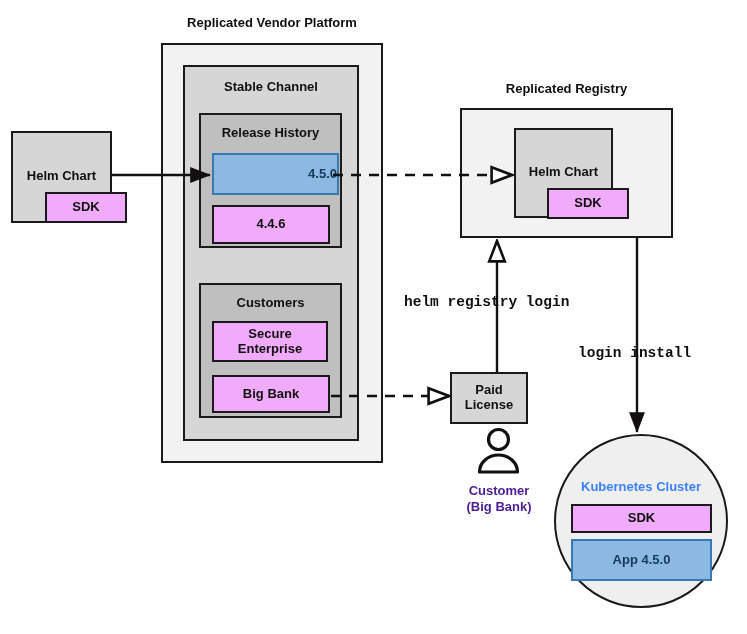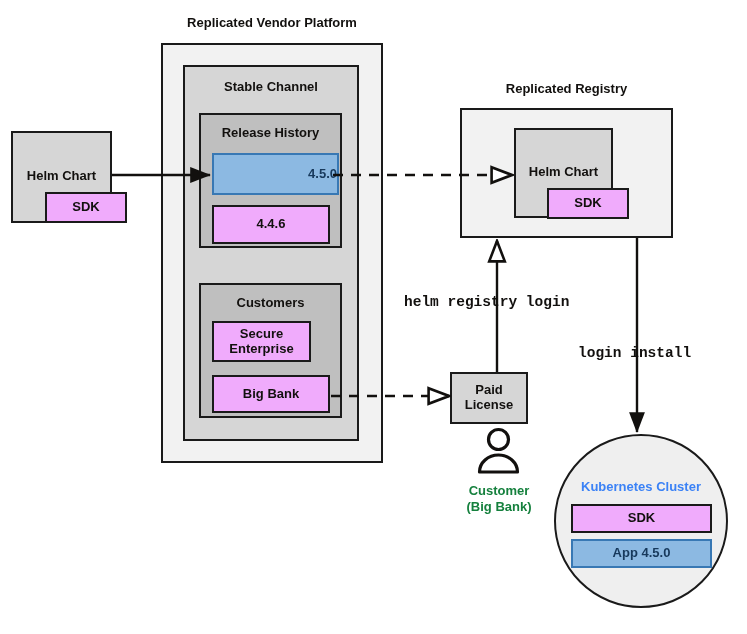--- a/index.html
+++ b/index.html
@@ -108,21 +108,21 @@
   <div class="box fill-blue" style="left:212px; top:153px; width:127px; height:42px; font-size:13px;justify-content:flex-end;">
     <span class="blue-text">4.5.0</span>
   </div>
   <div class="box fill-white" style="left:212px; top:205px; width:118px; height:39px; font-size:13px;">
     <span>4.4.6</span>
   </div>
 
   <div class="box fill-mid" style="left:199px; top:283px; width:143px; height:135px; display:block;">
     <span class="grp-label" style="top:11px;">Customers</span>
   </div>
-  <div class="box fill-white" style="left:212px; top:321px; width:99px; height:41px; font-size:13px; flex-direction:column;">
+  <div class="box fill-white" style="left:212px; top:321px; width:116px; height:41px; font-size:13px; flex-direction:column;">
     <span>Secure</span>
     <span>Enterprise</span>
   </div>
   <div class="box fill-white" style="left:212px; top:375px; width:118px; height:38px; font-size:13px;">
     <span>Big Bank</span>
   </div>
 
   <div class="label-title" style="left:460px; top:81px; width:213px;">Replicated Registry</div>
 
   <div class="box fill-lightest" style="left:460px; top:108px; width:213px; height:130px; display:block;"></div>
@@ -137,31 +137,31 @@
     <span>Paid</span>
     <span>License</span>
   </div>
 
   <div class="person" style="left:474px; top:427px; width:50px; height:50px;">
     <svg width="50" height="50" viewBox="0 0 50 50" aria-hidden="true">
       <circle cx="24.5" cy="12.5" r="10" fill="none" stroke="#12100e" stroke-width="3.2"></circle>
       <path d="M5.5 45 a19 17 0 0 1 38 0 z" fill="none" stroke="#12100e" stroke-width="3.2" stroke-linejoin="round"></path>
     </svg>
   </div>
-  <div style="position:absolute; left:432px; top:483px; width:134px; text-align:center; font-size:13px; font-weight:bold; color:#15803d; line-height:1.25;">
+  <div style="position:absolute; left:432px; top:483px; width:134px; text-align:center; font-size:13px; font-weight:bold; color:#4c1d95; line-height:1.25;">
     <div>Customer</div>
     <div>(Big Bank)</div>
   </div>
 
   <div class="circle" style="left:554px; top:434px; width:174px; height:174px;"></div>
   <div style="position:absolute; left:554px; top:479px; width:174px; text-align:center; font-size:13px; font-weight:bold; color:#3b82f6;">Kubernetes Cluster</div>
   <div class="box fill-white" style="left:571px; top:504px; width:141px; height:29px; font-size:13px; border-width:2px;">
     <span>SDK</span>
   </div>
-  <div class="box fill-blue" style="left:571px; top:539px; width:141px; height:29px; font-size:13px;">
+  <div class="box fill-blue" style="left:571px; top:539px; width:141px; height:42px; font-size:13px;">
     <span class="blue-text">App 4.5.0</span>
   </div>
 
   <div class="mono" style="left:404px; top:294px;">helm registry login</div>
   <div class="mono" style="left:578px; top:345px;">login install</div>
 
   <svg class="overlay">
     <defs>
       <marker id="arrowFilled" viewBox="0 0 12 10" refX="11" refY="5" markerWidth="9" markerHeight="8" orient="auto-start-reverse">
         <path d="M0,0.6 L11.5,5 L0,9.4 z" fill="#12100e"></path>

